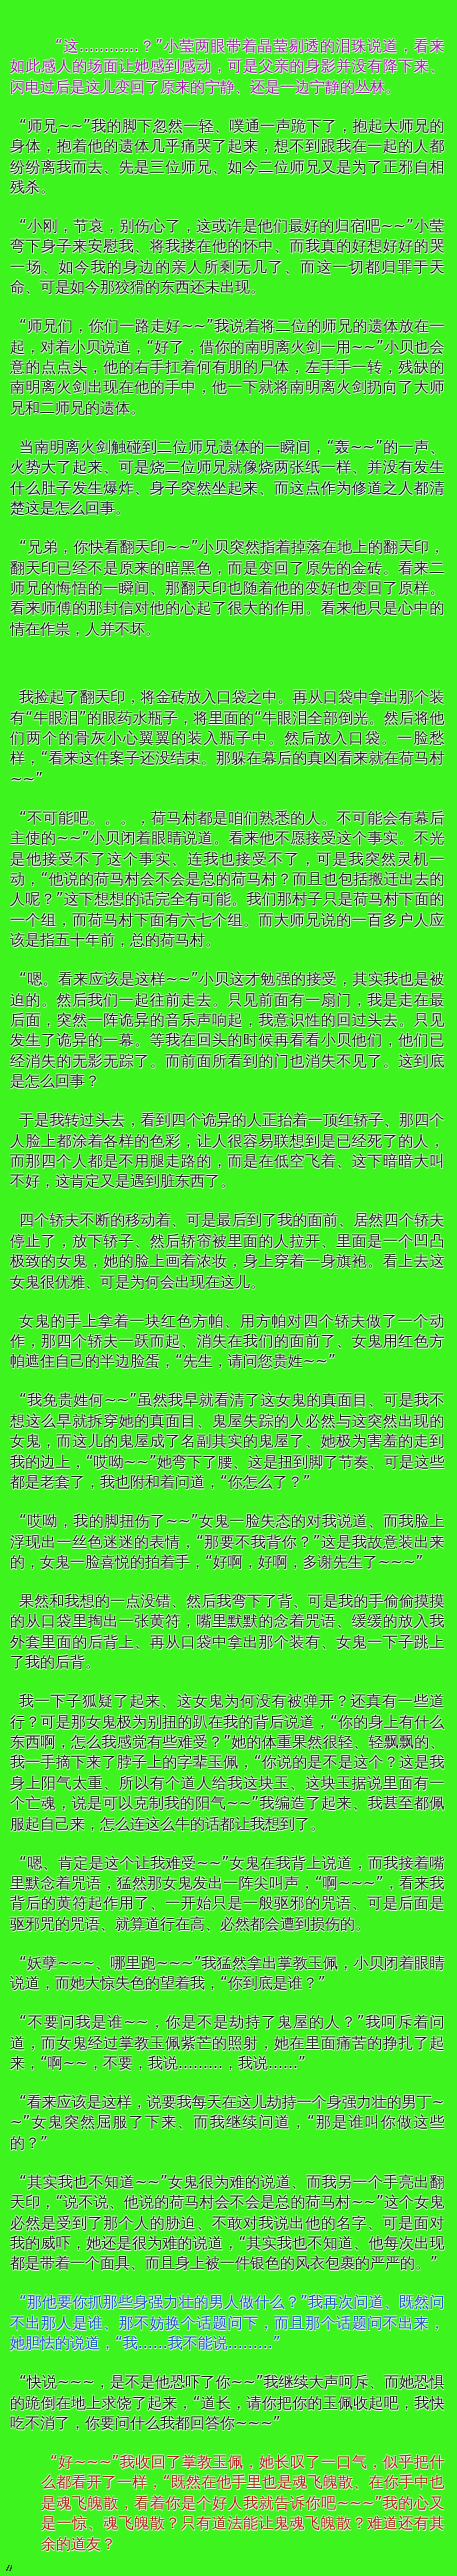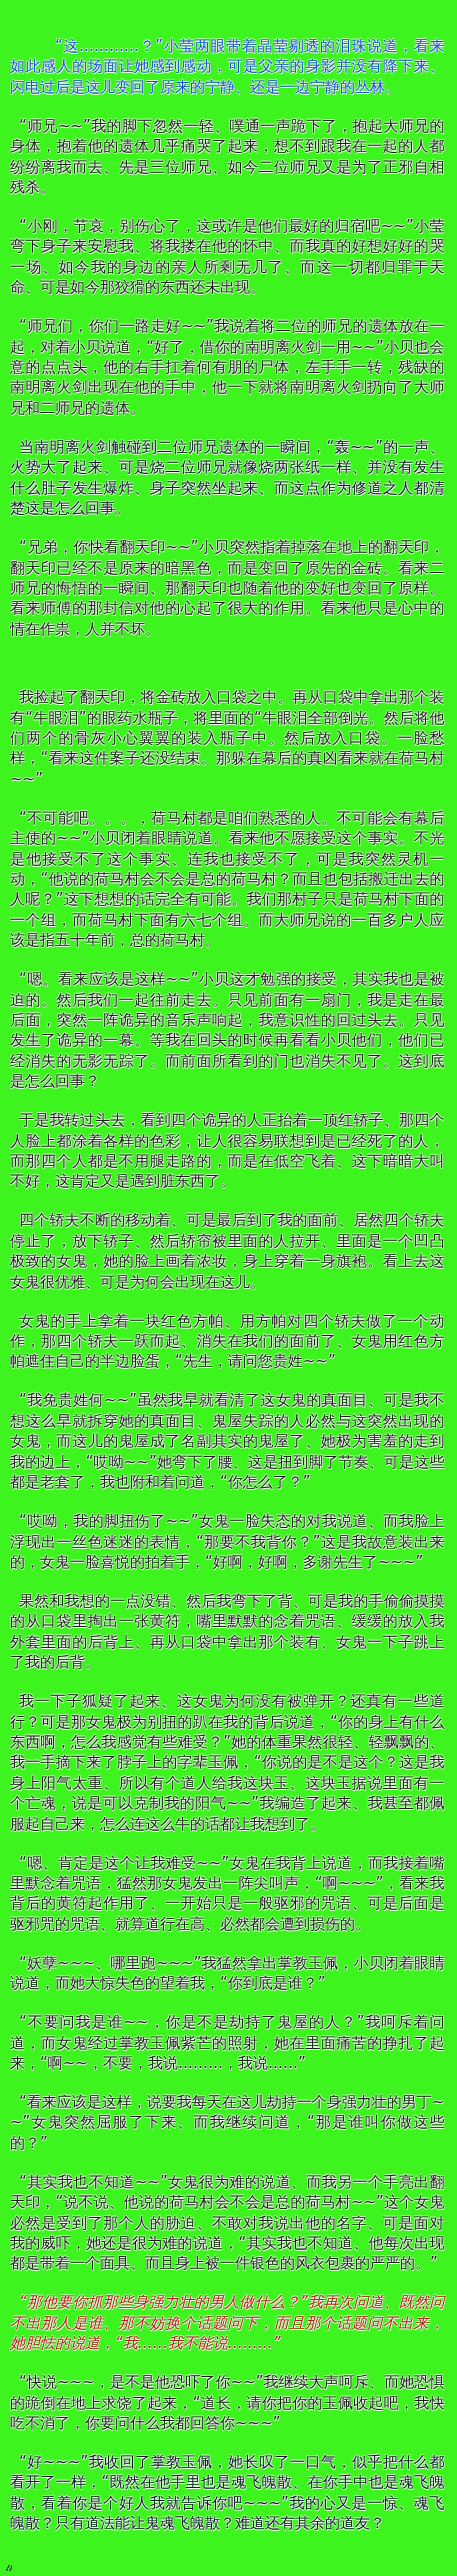--- a/index.html
+++ b/index.html
@@ -45,40 +45,40 @@
     background:
       linear-gradient(115deg, transparent 40%, #2a2a2a 42%, #2a2a2a 55%, transparent 57%),
       linear-gradient(115deg, transparent 70%, #2a2a2a 72%, #2a2a2a 85%, transparent 87%);
     opacity: 0.8;
   }
 </style>
 </head>
 <body style="background: rgb(62, 244, 30);">
 
 <div class="page">
-  <p class="para first" style="color: #1d4ed8;">“这…………？”小莹两眼带着晶莹剔透的泪珠说道，看来如此感人的场面让她感到感动，可是父亲的身影并没有降下来、闪电过后是这儿变回了原来的宁静、还是一边宁静的丛林。</p>
+  <p class="para first" style="color: #a21caf;">“这…………？”小莹两眼带着晶莹剔透的泪珠说道，看来如此感人的场面让她感到感动，可是父亲的身影并没有降下来、闪电过后是这儿变回了原来的宁静、还是一边宁静的丛林。</p>
   <p class="para" style="color: rgb(28, 28, 28);">“师兄~~”我的脚下忽然一轻、噗通一声跪下了，抱起大师兄的身体，抱着他的遗体几乎痛哭了起来，想不到跟我在一起的人都纷纷离我而去、先是三位师兄、如今二位师兄又是为了正邪自相残杀。</p>
   <p class="para" style="color: rgb(28, 28, 28);">“小刚，节哀，别伤心了，这或许是他们最好的归宿吧~~”小莹弯下身子来安慰我、将我搂在他的怀中、而我真的好想好好的哭一场、如今我的身边的亲人所剩无几了、而这一切都归罪于天命、可是如今那狡猾的东西还未出现。</p>
   <p class="para" style="color: rgb(28, 28, 28);">“师兄们，你们一路走好~~”我说着将二位的师兄的遗体放在一起，对着小贝说道，“好了，借你的南明离火剑一用~~”小贝也会意的点点头，他的右手扛着何有朋的尸体，左手手一转，残缺的南明离火剑出现在他的手中，他一下就将南明离火剑扔向了大师兄和二师兄的遗体。</p>
   <p class="para" style="color: #0f172a;">当南明离火剑触碰到二位师兄遗体的一瞬间，“轰~~”的一声、火势大了起来、可是烧二位师兄就像烧两张纸一样、并没有发生什么肚子发生爆炸、身子突然坐起来、而这点作为修道之人都清楚这是怎么回事。</p>
   <p class="para" style="color: rgb(28, 28, 28);">“兄弟，你快看翻天印~~”小贝突然指着掉落在地上的翻天印，翻天印已经不是原来的暗黑色，而是变回了原先的金砖。看来二师兄的悔悟的一瞬间、那翻天印也随着他的变好也变回了原样。看来师傅的那封信对他的心起了很大的作用。看来他只是心中的情在作祟，人并不坏。</p>
   <p class="para" style="color: rgb(28, 28, 28); margin-top: 48px;">我捡起了翻天印，将金砖放入口袋之中。再从口袋中拿出那个装有“牛眼泪”的眼药水瓶子，将里面的“牛眼泪全部倒光。然后将他们两个的骨灰小心翼翼的装入瓶子中。然后放入口袋。一脸愁样，“看来这件案子还没结束。那躲在幕后的真凶看来就在荷马村~~”</p>
   <p class="para" style="color: rgb(28, 28, 28);">“不可能吧。。。，荷马村都是咱们熟悉的人。不可能会有幕后主使的~~”小贝闭着眼睛说道。看来他不愿接受这个事实。不光是他接受不了这个事实、连我也接受不了，可是我突然灵机一动，“他说的荷马村会不会是总的荷马村？而且也包括搬迁出去的人呢？”这下想想的话完全有可能。我们那村子只是荷马村下面的一个组，而荷马村下面有六七个组。而大师兄说的一百多户人应该是指五十年前，总的荷马村。</p>
   <p class="para" style="color: rgb(28, 28, 28);">“嗯。看来应该是这样~~”小贝这才勉强的接受，其实我也是被迫的。然后我们一起往前走去。只见前面有一扇门，我是走在最后面，突然一阵诡异的音乐声响起，我意识性的回过头去。只见发生了诡异的一幕。等我在回头的时候再看看小贝他们，他们已经消失的无影无踪了。而前面所看到的门也消失不见了。这到底是怎么回事？</p>
   <p class="para" style="color: rgb(28, 28, 28);">于是我转过头去，看到四个诡异的人正抬着一顶红轿子、那四个人脸上都涂着各样的色彩，让人很容易联想到是已经死了的人，而那四个人都是不用腿走路的，而是在低空飞着、这下暗暗大叫不好，这肯定又是遇到脏东西了。</p>
   <p class="para" style="color: rgb(28, 28, 28);">四个轿夫不断的移动着、可是最后到了我的面前、居然四个轿夫停止了，放下轿子、然后轿帘被里面的人拉开、里面是一个凹凸极致的女鬼，她的脸上画着浓妆，身上穿着一身旗袍。看上去这女鬼很优雅、可是为何会出现在这儿。</p>
   <p class="para" style="color: rgb(28, 28, 28);">女鬼的手上拿着一块红色方帕、用方帕对四个轿夫做了一个动作，那四个轿夫一跃而起、消失在我们的面前了、女鬼用红色方帕遮住自己的半边脸蛋，“先生，请问您贵姓~~”</p>
   <p class="para" style="color: rgb(28, 28, 28);">“我免贵姓何~~”虽然我早就看清了这女鬼的真面目、可是我不想这么早就拆穿她的真面目、鬼屋失踪的人必然与这突然出现的女鬼，而这儿的鬼屋成了名副其实的鬼屋了、她极为害羞的走到我的边上，“哎呦~~”她弯下了腰、这是扭到脚了节奏、可是这些都是老套了，我也附和着问道，“你怎么了？”</p>
   <p class="para" style="color: rgb(28, 28, 28);">“哎呦，我的脚扭伤了~~”女鬼一脸失态的对我说道、而我脸上浮现出一丝色迷迷的表情，“那要不我背你？”这是我故意装出来的，女鬼一脸喜悦的拍着手，“好啊，好啊，多谢先生了~~~”</p>
   <p class="para" style="color: rgb(28, 28, 28);">果然和我想的一点没错、然后我弯下了背、可是我的手偷偷摸摸的从口袋里掏出一张黄符，嘴里默默的念着咒语、缓缓的放入我外套里面的后背上、再从口袋中拿出那个装有、女鬼一下子跳上了我的后背。</p>
   <p class="para" style="color: rgb(28, 28, 28);">我一下子狐疑了起来、这女鬼为何没有被弹开？还真有一些道行？可是那女鬼极为别扭的趴在我的背后说道，“你的身上有什么东西啊，怎么我感觉有些难受？”她的体重果然很轻、轻飘飘的、我一手摘下来了脖子上的字辈玉佩，“你说的是不是这个？这是我身上阳气太重、所以有个道人给我这块玉、这块玉据说里面有一个亡魂，说是可以克制我的阳气~~”我编造了起来、我甚至都佩服起自己来，怎么连这么牛的话都让我想到了。</p>
   <p class="para" style="color: rgb(28, 28, 28);">“嗯、肯定是这个让我难受~~”女鬼在我背上说道，而我接着嘴里默念着咒语，猛然那女鬼发出一阵尖叫声，“啊~~~”，看来我背后的黄符起作用了、一开始只是一般驱邪的咒语、可是后面是驱邪咒的咒语、就算道行在高、必然都会遭到损伤的。</p>
   <p class="para" style="color: rgb(28, 28, 28);">“妖孽~~~、哪里跑~~~”我猛然拿出掌教玉佩，小贝闭着眼睛说道，而她大惊失色的望着我，“你到底是谁？”</p>
   <p class="para" style="color: rgb(28, 28, 28);">“不要问我是谁~~，你是不是劫持了鬼屋的人？”我呵斥着问道，而女鬼经过掌教玉佩紫芒的照射，她在里面痛苦的挣扎了起来，“啊~~，不要，我说………，我说……”</p>
   <p class="para" style="color: rgb(28, 28, 28);">“看来应该是这样，说要我每天在这儿劫持一个身强力壮的男丁~~”女鬼突然屈服了下来、而我继续问道，“那是谁叫你做这些的？”</p>
   <p class="para" style="color: rgb(28, 28, 28);">“其实我也不知道~~”女鬼很为难的说道、而我另一个手亮出翻天印，“说不说、他说的荷马村会不会是总的荷马村~~”这个女鬼必然是受到了那个人的胁迫、不敢对我说出他的名字、可是面对我的威吓，她还是很为难的说道，“其实我也不知道、他每次出现都是带着一个面具、而且身上被一件银色的风衣包裹的严严的。”</p>
-  <p class="para" style="color: #b91c1c; font-style: italic;">“那他要你抓那些身强力壮的男人做什么？”我再次问道、既然问不出那人是谁、那不妨换个话题问下，而且那个话题问不出来，她胆怯的说道，“我……我不能说………”</p>
+  <p class="para" style="color: #1d4ed8;">“那他要你抓那些身强力壮的男人做什么？”我再次问道、既然问不出那人是谁、那不妨换个话题问下，而且那个话题问不出来，她胆怯的说道，“我……我不能说………”</p>
   <p class="para" style="color: rgb(28, 28, 28);">“快说~~~，是不是他恐吓了你~~”我继续大声呵斥、而她恐惧的跪倒在地上求饶了起来，“道长，请你把你的玉佩收起吧，我快吃不消了，你要问什么我都回答你~~~”</p>
-  <p class="para" style="color: #0f172a;">“好~~~”我收回了掌教玉佩，她长叹了一口气，似乎把什么都看开了一样，“既然在他手里也是魂飞魄散、在你手中也是魂飞魄散，看着你是个好人我就告诉你吧~~~”我的心又是一惊、魂飞魄散？只有道法能让鬼魂飞魄散？难道还有其余的道友？</p>
+  <p class="para" style="color: #b91c1c; margin-left: 31px;">“好~~~”我收回了掌教玉佩，她长叹了一口气，似乎把什么都看开了一样，“既然在他手里也是魂飞魄散、在你手中也是魂飞魄散，看着你是个好人我就告诉你吧~~~”我的心又是一惊、魂飞魄散？只有道法能让鬼魂飞魄散？难道还有其余的道友？</p>
 </div>
 
 <div class="stray-mark"></div>
 
 
 </body></html>

